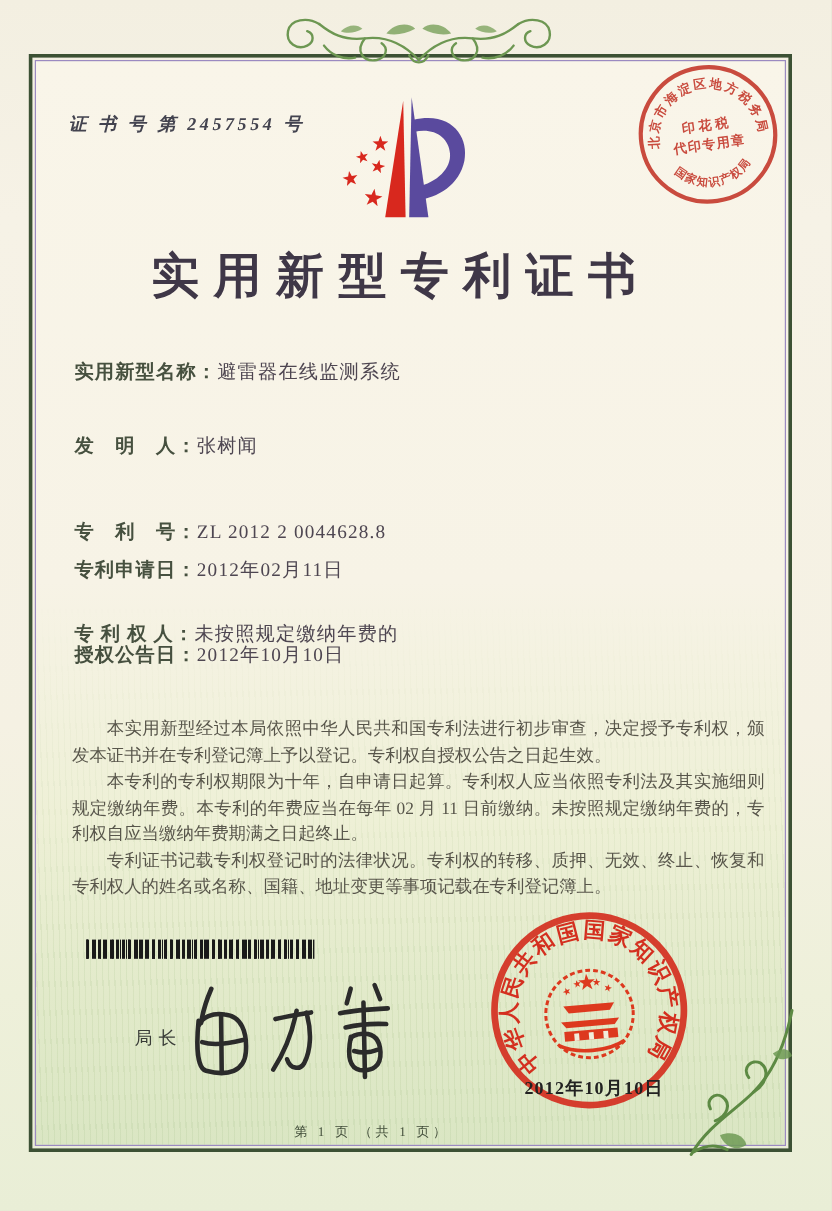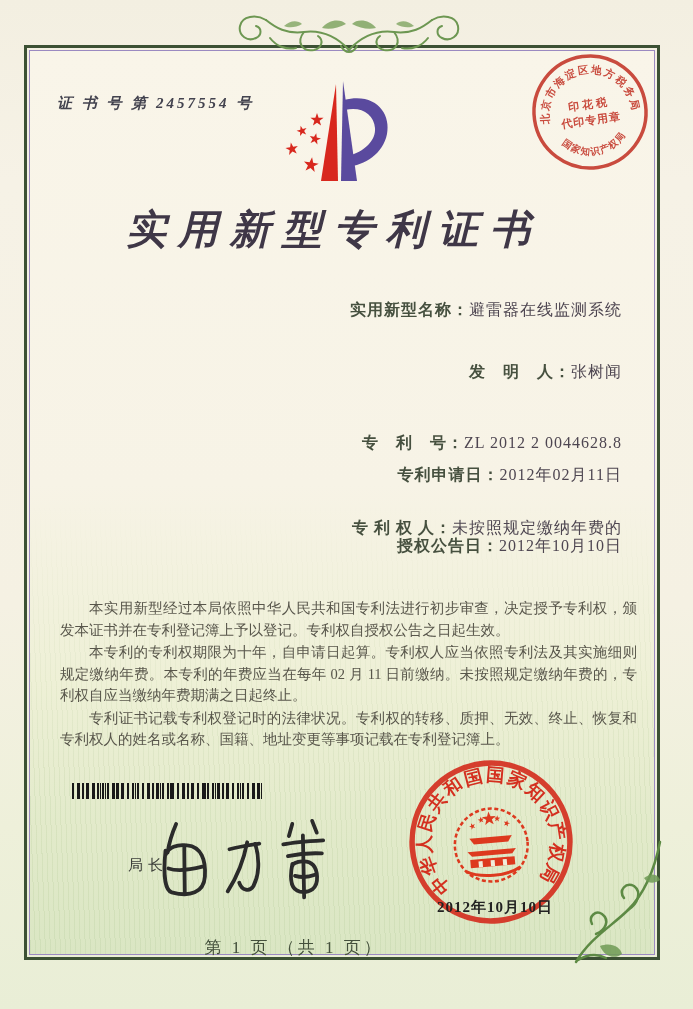--- a/index.html
+++ b/index.html
@@ -27,55 +27,55 @@
             mask-image:linear-gradient(180deg,transparent 0 50%,#000 82%);
   }
   
   .cert-number{
     position:absolute;left:57px;top:94px;
     font-size:15px;letter-spacing:3px;color:#43434f;font-weight:bold;font-style:italic;
   }
   .page-title{
     position:absolute;left:24px;top:202px;width:608px;
     text-align:center;font-size:40px;font-weight:bold;
-    letter-spacing:12px;color:#3f3747;text-indent:12px;font-style:italic;
+    letter-spacing:12px;color:#3f3747;text-indent:12px;
   }
   .field{
     position:absolute;left:62px;width:560px;
-    font-size:16px;color:#4b4e44;letter-spacing:1px;white-space:nowrap;text-align:right;
+    font-size:16px;color:#4b4e44;letter-spacing:1px;white-space:nowrap;
   }
   .field .label{font-weight:bold;color:#46503f;}
   .field .value{color:#4e4651;}
   .f0{top:300px}.f1{top:362px}.f2{top:433px}.f3{top:465px}.f4{top:518px}.f5{top:536px}
   .body-text{
     position:absolute;left:60px;top:598px;width:577px;
     font-size:14.5px;line-height:21.5px;color:#58564b;text-align:justify;
   }
   .body-text p{margin:0 0 1px 0;text-indent:2em;}
   .barcode{
     position:absolute;left:72px;top:783px;width:190px;height:16px;
     background:
       repeating-linear-gradient(90deg,#191919 0 2px,transparent 2px 5px),
       repeating-linear-gradient(90deg,#191919 0 1px,transparent 1px 7px),
       repeating-linear-gradient(90deg,#191919 0 1px,transparent 1px 11px);
   }
   .director-label{
-    position:absolute;left:128px;top:856px;
+    position:absolute;left:112px;top:856px;
     font-size:15px;letter-spacing:5px;color:#3a3d38;
   }
   .signature{position:absolute;left:148px;top:808px;transform:rotate(-3deg);}
   .seal{position:absolute;left:405px;top:756px;transform:rotate(-5deg);}
   .seal-date{
     position:absolute;left:415px;top:898px;width:160px;text-align:center;
     font-size:15px;font-weight:bold;color:#222;letter-spacing:1px;z-index:6;
   }
   .tax-stamp{position:absolute;left:528px;top:50px;transform:rotate(-8deg);opacity:.9;}
   .page-footer{
-    position:absolute;left:16px;top:936px;width:556px;text-align:center;
-    font-size:17px;letter-spacing:3px;color:#44503c;
+    position:absolute;left:32px;top:936px;width:556px;text-align:center;
+    font-size:11px;letter-spacing:3px;color:#44503c;
   }
   .logo{position:absolute;left:281px;top:78px;}
   .ornament-top{position:absolute;left:224px;top:8px;}
   .ornament-corner{position:absolute;left:570px;top:838px;}
   .sr{position:absolute;width:1px;height:1px;overflow:hidden;opacity:0;pointer-events:none;}
 </style>
 </head>
 <body>
 
 <div class="page">

